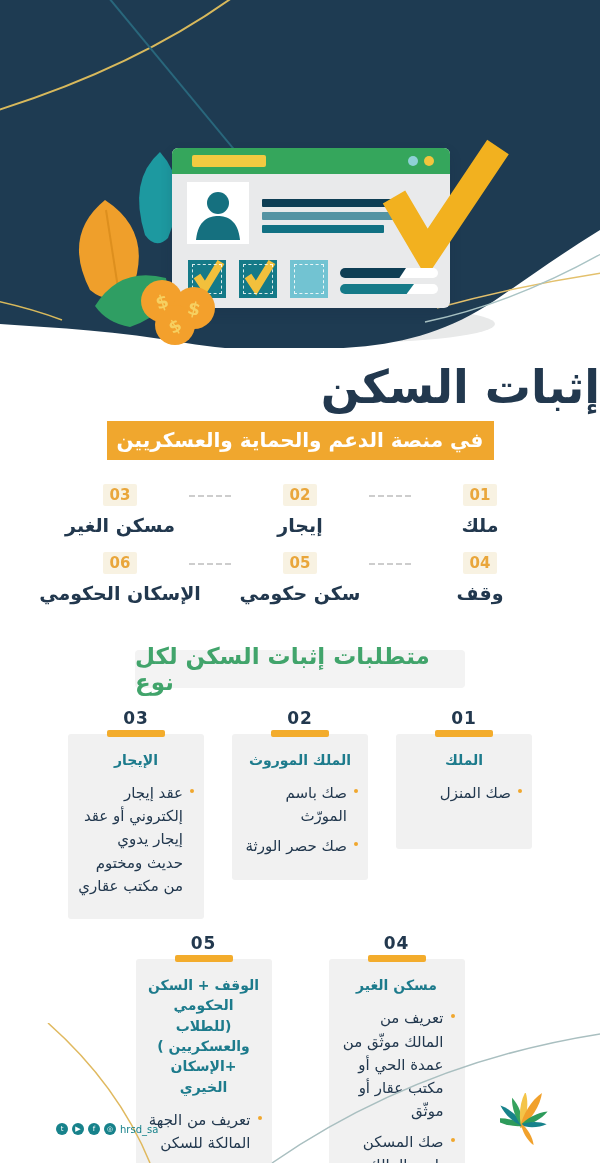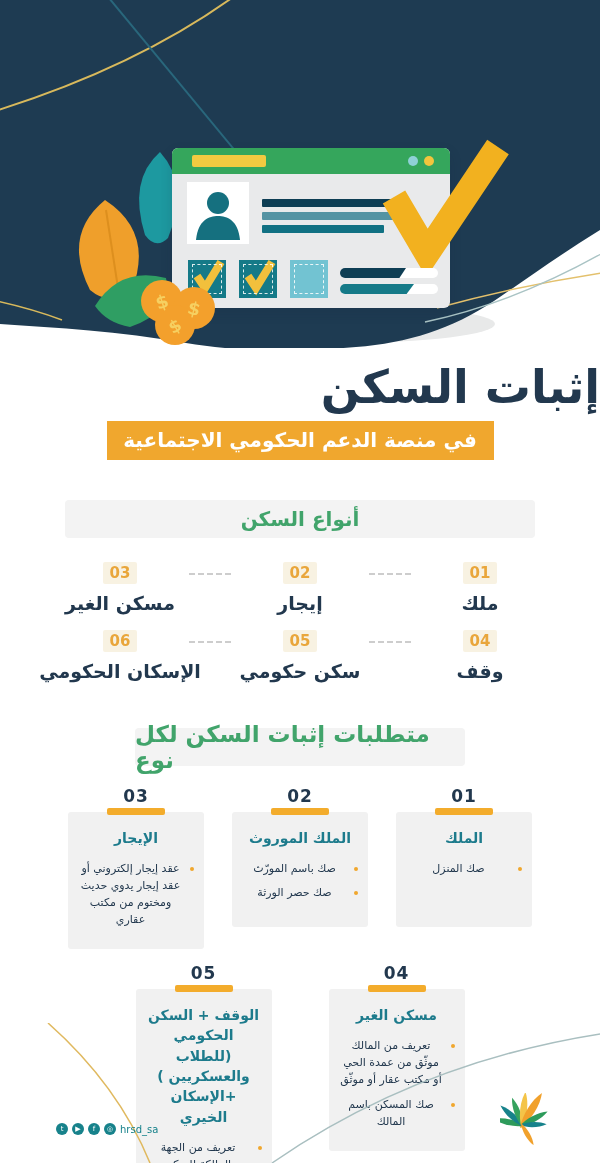--- a/index.html
+++ b/index.html
@@ -64,21 +64,21 @@
   .req-card{width:146px;display:flex;flex-direction:column;align-items:center;}
   .card-num{color:#22384e;font-size:17px;font-weight:700;letter-spacing:1px;position:relative;z-index:2;}
   .num-bar{width:58px;height:7px;background:#f3ac2c;border-radius:2px;margin-top:2px;margin-bottom:-3px;
            position:relative;z-index:2;}
   .card-body{width:136px;min-height:115px;background:#f1f1f1;border-radius:3px;
              padding:16px 10px 14px;box-sizing:border-box;}
   .cards-row.r2 .card-body{min-height:118px;}
   .card-title{color:#1d7b8c;font-size:14px;font-weight:700;text-align:center;white-space:pre-line;line-height:1.45;}
   .card-bullets{list-style:none;margin:12px 0 0;padding:0;}
   .card-bullets li{position:relative;padding-right:11px;margin-bottom:7px;color:#22384e;
-                   font-size:11px;line-height:1.55;text-align:center;}
+                   font-size:15px;line-height:1.55;text-align:right;}
   .card-bullets li::before{content:"";position:absolute;right:0;top:7px;width:4px;height:4px;
                            border-radius:50%;background:#f0a72e;}
 
   
   .bottom-curves{position:absolute;left:0;bottom:0;pointer-events:none;}
   .footer{position:absolute;left:0;bottom:0;width:600px;height:70px;}
   .social{position:absolute;left:56px;bottom:28px;display:flex;align-items:center;gap:4px;}
   .soc{width:12px;height:12px;border-radius:50%;background:#17828b;color:#fff;font-size:7px;
        display:flex;align-items:center;justify-content:center;line-height:1;}
   .handle{color:#17828b;font-size:10px;}
@@ -151,24 +151,23 @@
       <text x="45" y="64" font-size="17" font-weight="bold" fill="#f6d061" text-anchor="middle" transform="rotate(-30 45 58)">$</text>
     </svg>
 
     <svg class="big-check" width="130" height="135" viewBox="0 0 130 135">
       <polyline points="14,64 47,120 118,14" fill="none" stroke="#f2b11f" stroke-width="26"></polyline>
     </svg>
   </div>
 
   <h1 class="page-title">إثبات السكن</h1>
   <div class="subtitle-box">
-    <span>في منصة الدعم الحكومي الاجتماعية</span>
-  </div>
-
-  <div class="section-bar types-bar">أنواع السكن</div>
+    <span>في منصة الدعم والحماية والعسكريين</span>
+  </div>
+
 
   <div class="type-row" dir="rtl">
     <div class="type-item">
       <span class="type-num">01</span>
       <span class="type-label">ملك</span>
     </div>
     <div class="type-dash"></div>
     <div class="type-item">
       <span class="type-num">02</span>
       <span class="type-label">إيجار</span>

